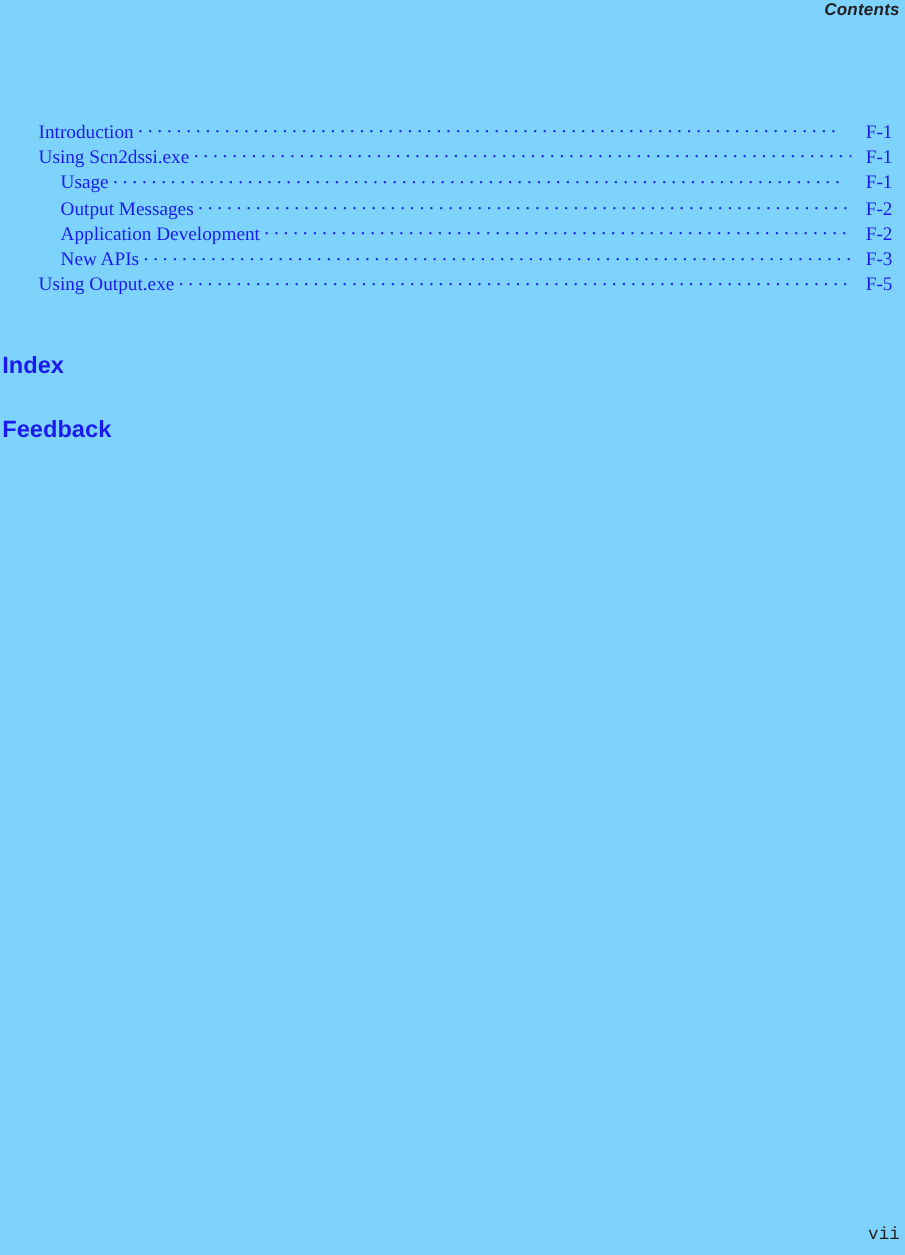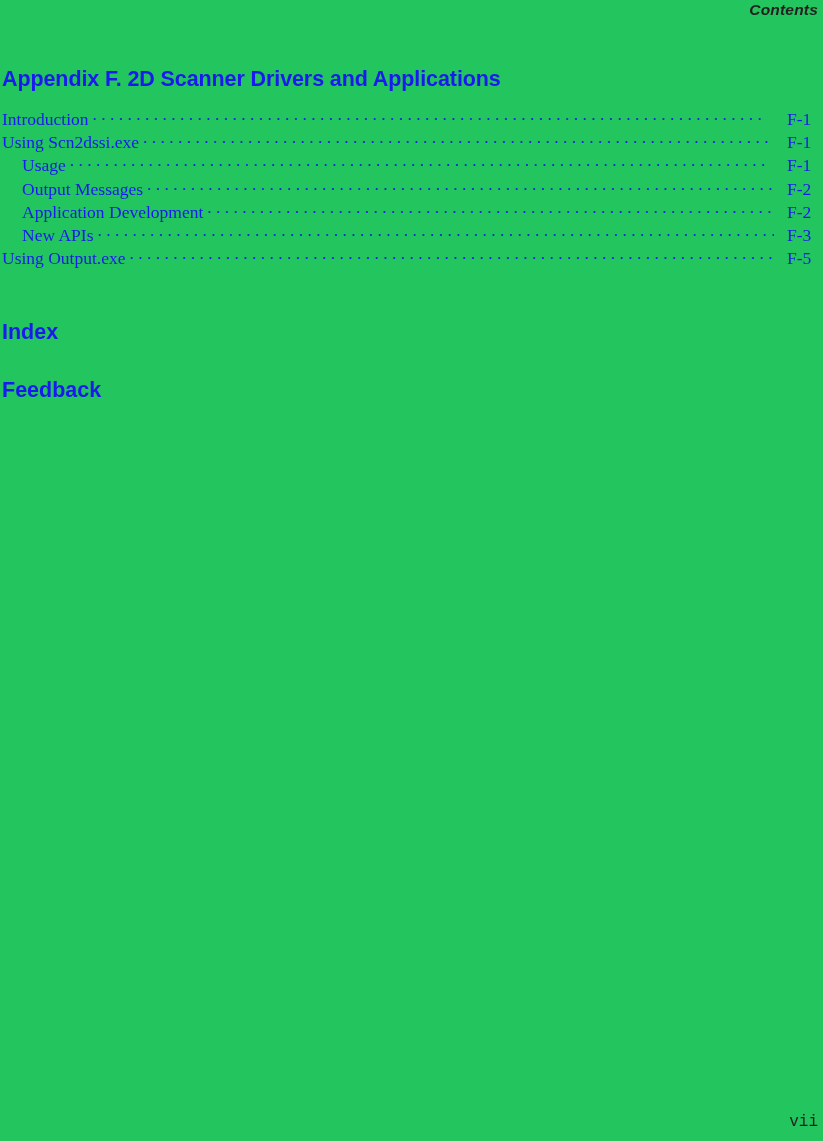--- a/index.html
+++ b/index.html
@@ -4,21 +4,21 @@
 <style>
   html, body {
     margin: 0;
     padding: 0;
     background: #ffffff;
   }
   .page {
     position: relative;
     width: 823px;
     height: 1141px;
-    background: #22c55e;
+    background: #7dd3fc;
     overflow: hidden;
     font-family: "Liberation Serif", "DejaVu Serif", serif;
   }
 
   
   .running-header {
     position: absolute;
     top: 0px;
     left: 0px;
     width: 818px;
@@ -61,20 +61,21 @@
     font-family: "Liberation Serif", "DejaVu Serif", serif;
     font-size: 17.5px;
     white-space: nowrap;
     overflow: hidden;
   }
   .toc-entry.level1 { padding-left: 2px; }
   .toc-entry.level2 { padding-left: 22px; }
 
   .toc-label {
     flex: 0 0 auto;
+    margin-left: 33px;
   }
   .toc-leader {
     flex: 1 1 auto;
     overflow: hidden;
     margin: 0 2px 0 4px;
     position: relative;
     height: 17px;
   }
   .toc-leader::after {
     content: ". . . . . . . . . . . . . . . . . . . . . . . . . . . . . . . . . . . . . . . . . . . . . . . . . . . . . . . . . . . . . . . . . . . . . . . . . . . . . . . . . . . . . . . . . . . . . . . . . . . . . . . .";
@@ -128,21 +129,20 @@
     color: #231f20;
   }
 </style>
 </head>
 <body>
 
 <div class="page">
 
   <div class="running-header">Contents</div>
 
-  <div class="appendix-title">Appendix F. 2D Scanner Drivers and Applications</div>
 
   <div class="toc" id="toc-list">
       <div class="toc-entry level1 gap-wide">
         <span class="toc-label">Introduction</span>
         <span class="toc-leader"></span>
         <span class="toc-gap"></span>
         <span class="toc-page">F-1</span>
       </div>
       <div class="toc-entry level1 gap-small">
         <span class="toc-label">Using Scn2dssi.exe</span>

